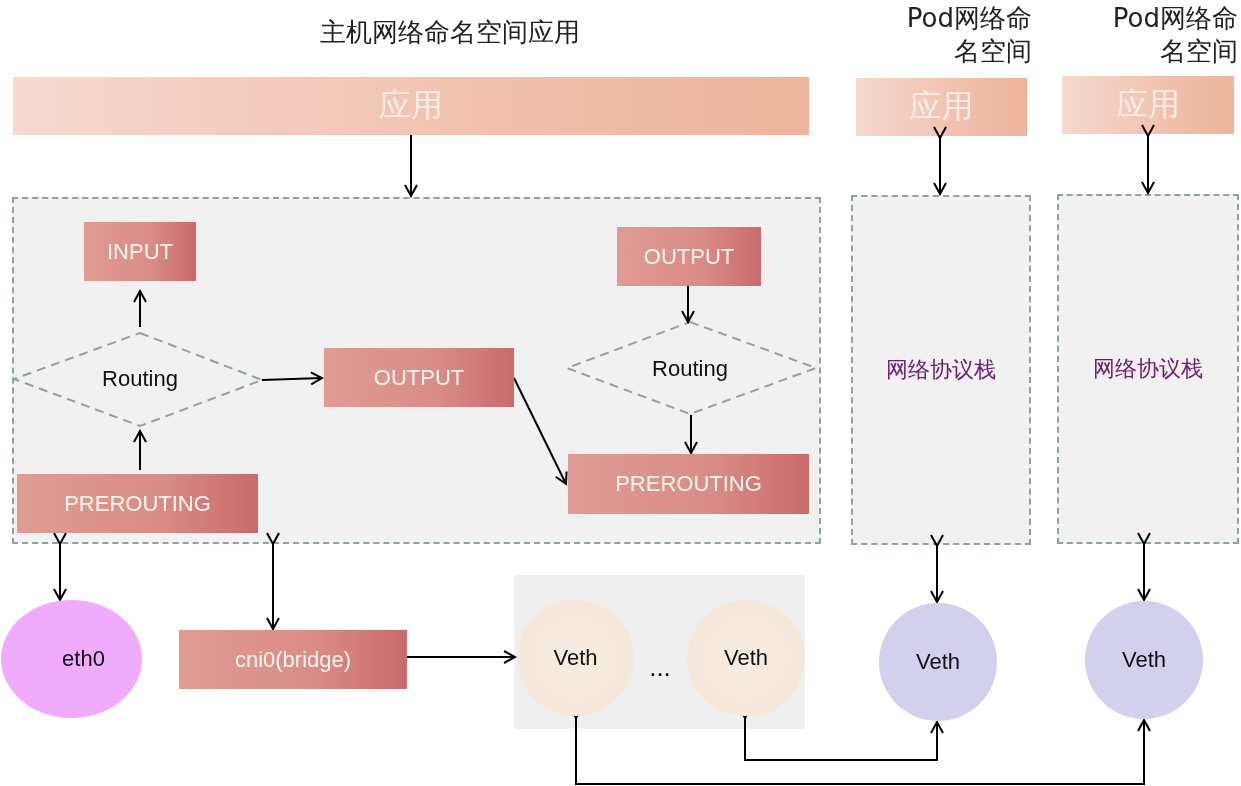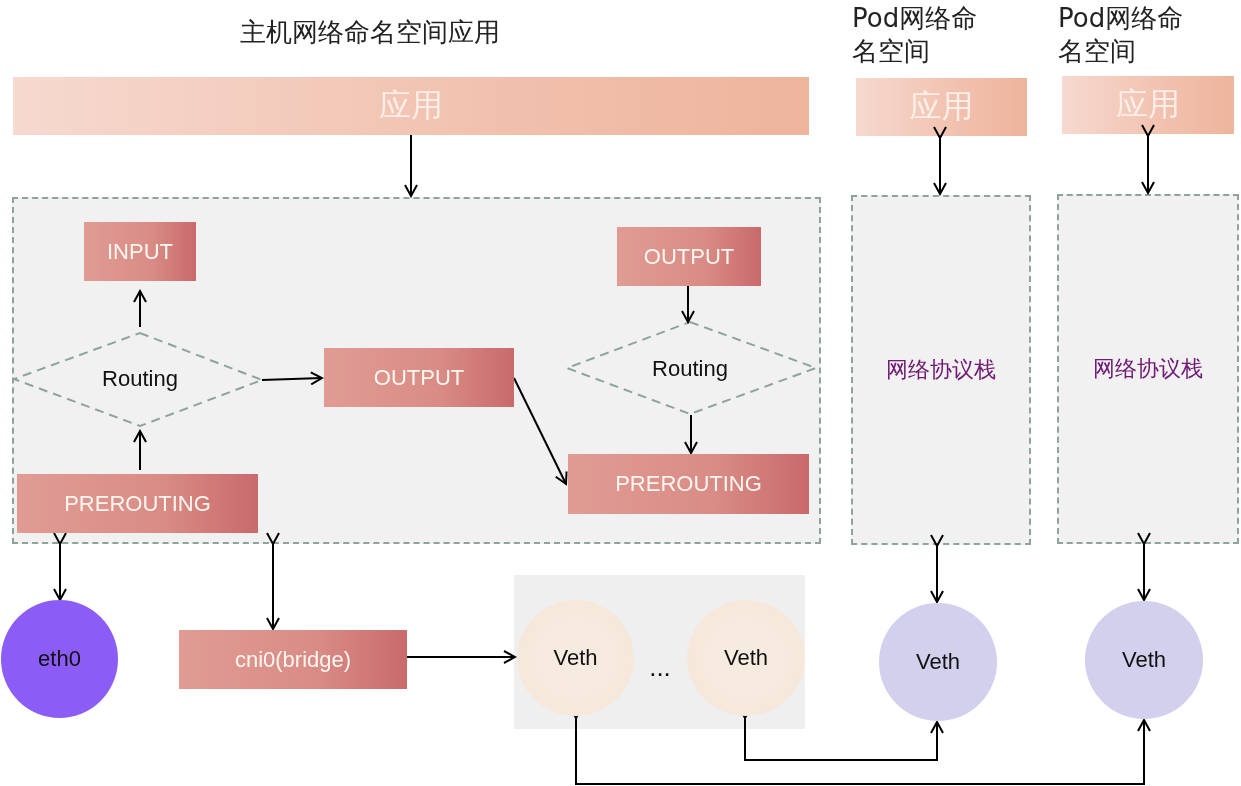--- a/index.html
+++ b/index.html
@@ -1,18 +1,18 @@
 <!DOCTYPE html>
 <html><head>
 <meta charset="utf-8">
 <style>
   html,body{margin:0;padding:0;background:#ffffff;}
   body{width:1241px;height:786px;position:relative;overflow:hidden;font-family:"DejaVu Sans","Liberation Sans",sans-serif;}
   .abs{position:absolute;}
-  .title{font-size:26px;color:#222;text-align:left;line-height:1.25;font-family:"DejaVu Sans",sans-serif;}
+  .title{font-size:26px;color:#222;text-align:right;line-height:1.25;font-family:"DejaVu Sans",sans-serif;}
   .app{background:linear-gradient(90deg,#f6d9cf 0%,#f1c1ae 60%,#eeb49c 100%);color:#fbeee8;font-size:32px;display:flex;align-items:center;justify-content:center;}
   .zone{background:#f1f1f1;border:2px dashed #8fa39e;box-sizing:border-box;}
   .hook{background:linear-gradient(90deg,#e09c94 0%,#d98c86 60%,#c96a6c 100%);color:#fff6f0;font-size:22px;display:flex;align-items:center;justify-content:center;font-family:"Liberation Sans",sans-serif;}
   .label{font-size:22px;color:#111;font-family:"Liberation Sans",sans-serif;display:flex;align-items:center;justify-content:center;}
   .circle{border-radius:50%;display:flex;align-items:center;justify-content:center;font-size:22px;color:#111;font-family:"Liberation Sans",sans-serif;}
   .stack-text{font-size:22px;color:#701a75;}
   svg.overlay{position:absolute;left:0;top:0;}
 </style>
 </head>
 <body>
@@ -83,19 +83,19 @@
 
 <div class="abs label" style="left:90px;top:364px;width:100px;height:30px;">Routing</div>
 <div class="abs label" style="left:640px;top:354px;width:100px;height:30px;">Routing</div>
 
 <div class="abs hook" style="left:84px;top:222px;width:112px;height:59px;">INPUT</div>
 <div class="abs hook" style="left:617px;top:227px;width:144px;height:59px;">OUTPUT</div>
 <div class="abs hook" style="left:324px;top:348px;width:190px;height:59px;">OUTPUT</div>
 <div class="abs hook" style="left:17px;top:474px;width:241px;height:59px;">PREROUTING</div>
 <div class="abs hook" style="left:568px;top:454px;width:241px;height:60px;">PREROUTING</div>
 
-<div class="abs circle" style="left:1px;top:600px;width:117px;height:118px;background:#8b5cf6;">eth0</div>
+<div class="abs circle" style="left:1px;top:600px;width:117px;height:118px;background:#f0abfc;padding-left:24px;">eth0</div>
 <div class="abs hook" style="left:179px;top:630px;width:228px;height:59px;">cni0(bridge)</div>
 <div class="abs circle" style="left:517px;top:600px;width:117px;height:116px;background:radial-gradient(circle,#f7ece2 0%,#f5e6d8 100%);">Veth</div>
 <div class="abs label" style="left:634px;top:652px;width:52px;height:30px;font-size:26px;">...</div>
 <div class="abs circle" style="left:687px;top:600px;width:118px;height:116px;background:radial-gradient(circle,#f7ece2 0%,#f5e6d8 100%);">Veth</div>
 <div class="abs circle" style="left:879px;top:603px;width:118px;height:118px;background:#d3d0ee;">Veth</div>
 <div class="abs circle" style="left:1085px;top:601px;width:118px;height:118px;background:#d3d0ee;">Veth</div>
 
 </body></html>

